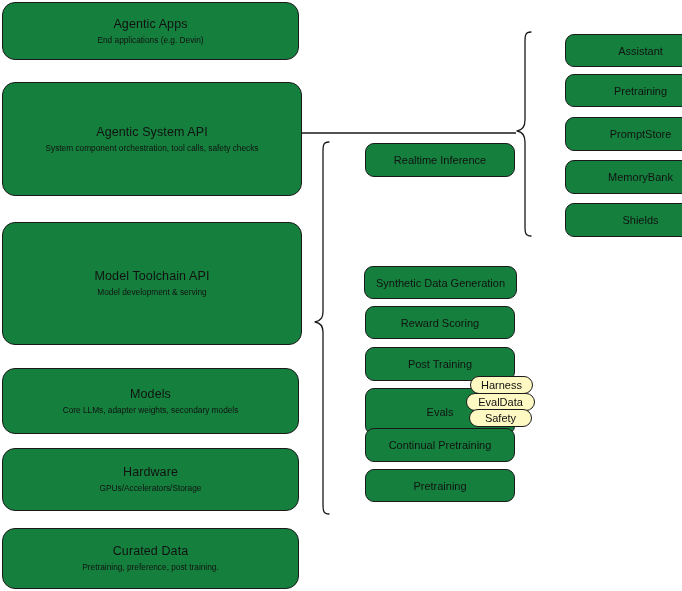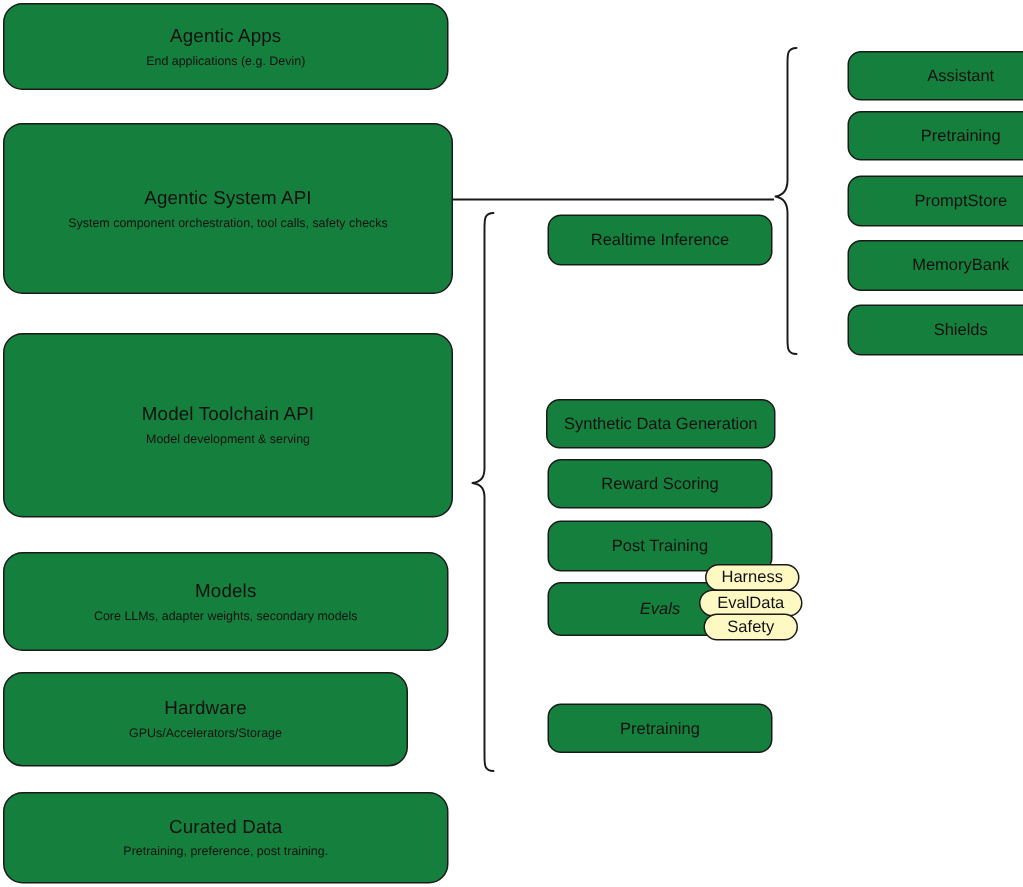--- a/index.html
+++ b/index.html
@@ -95,21 +95,21 @@
   <div class="box layer" style="left:2px; top:222px; width:300px; height:123px;">
     <div class="title">Model Toolchain API</div>
     <div class="subtitle">Model development &amp; serving</div>
   </div>
 
   <div class="box layer" style="left:2px; top:368px; width:297px; height:66px;">
     <div class="title">Models</div>
     <div class="subtitle">Core LLMs, adapter weights, secondary models</div>
   </div>
 
-  <div class="box layer" style="left:2px; top:448px; width:270px; height:63px;">
+  <div class="box layer" style="left:2px; top:448px; width:297px; height:63px;">
     <div class="title">Hardware</div>
     <div class="subtitle">GPUs/Accelerators/Storage</div>
   </div>
 
   <div class="box layer" style="left:2px; top:528px; width:297px; height:61px;">
     <div class="title">Curated Data</div>
     <div class="subtitle">Pretraining, preference, post training.</div>
   </div>
 
   <div class="connector" style="left:302px; top:126px; width:216px; height:14px;">
@@ -147,22 +147,25 @@
   </div>
   <div class="box chip" style="left:329px; top:266px; width:153px; height:33px;">
     <span>Synthetic Data Generation</span>
   </div>
   <div class="box chip" style="left:330px; top:306px; width:150px; height:33px;">
     <span>Reward Scoring</span>
   </div>
   <div class="box chip" style="left:330px; top:347px; width:150px; height:34px;">
     <span>Post Training</span>
   </div>
-  <div class="box chip" style="left:330px; top:388px; width:150px; height:36px;font-style:italic;">
+  <div class="box chip" style="left:330px; top:388px; width:150px; height:47px;">
     <span>Evals</span>
+  </div>
+  <div class="box chip" style="left:330px; top:428px; width:150px; height:34px;">
+    <span>Continual Pretraining</span>
   </div>
   <div class="box chip" style="left:330px; top:469px; width:150px; height:33px;">
     <span>Pretraining</span>
   </div>
 
   <div class="pill" style="left:470px; top:376px; width:63px; height:18px;">
     <span>Harness</span>
   </div>
   <div class="pill" style="left:466px; top:393px; width:69px; height:18px;">
     <span>EvalData</span>

